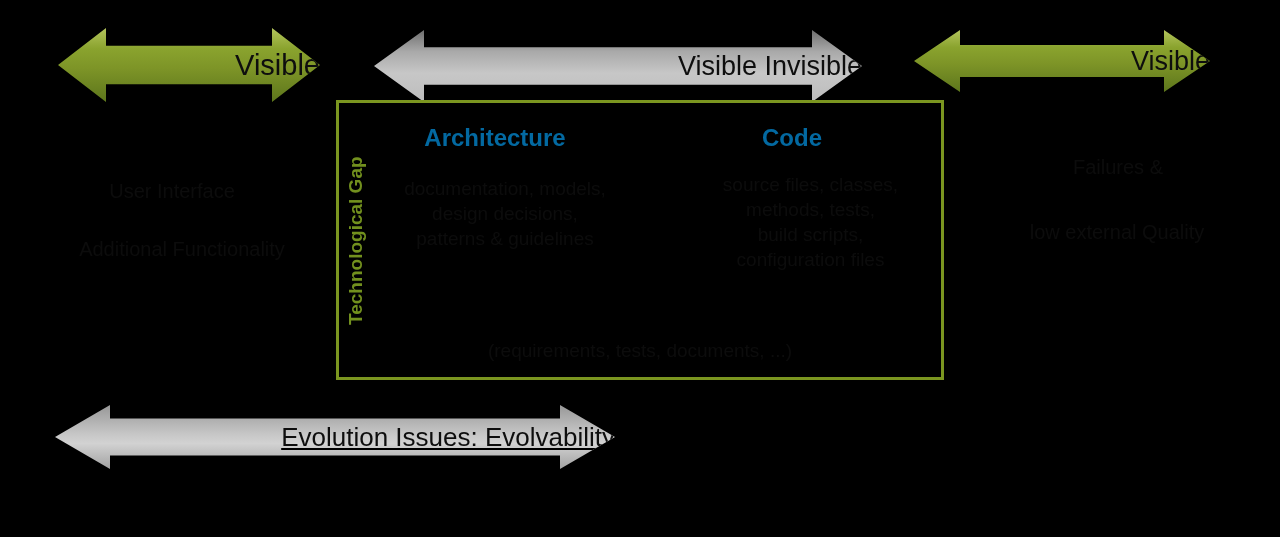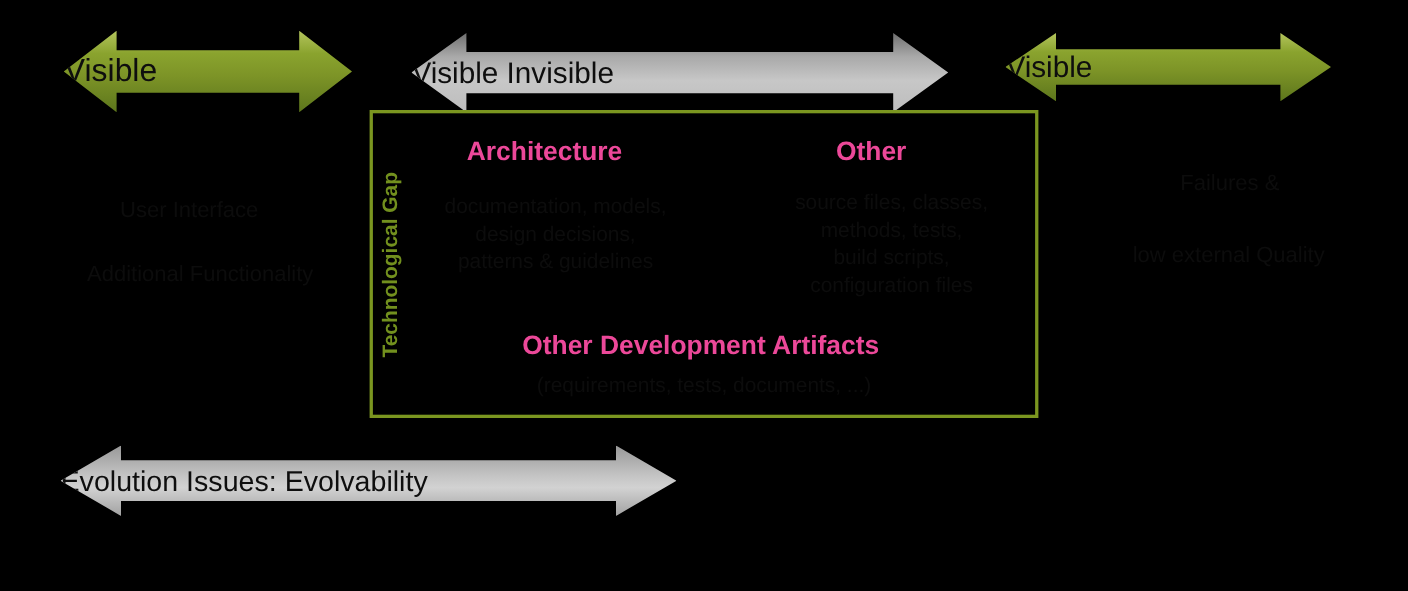--- a/index.html
+++ b/index.html
@@ -1,33 +1,34 @@
 <!DOCTYPE html>
 <html><head>
 <meta charset="utf-8">
 <style>
   html,body{margin:0;padding:0;background:#000;}
   #stage{
     position:relative;width:1280px;height:537px;background:#000000;
     font-family:"Liberation Sans", sans-serif;overflow:hidden;
   }
   .arrow{
-    position:absolute;display:flex;align-items:center;justify-content:flex-start;
+    position:absolute;display:flex;align-items:center;justify-content:flex-end;
   }
   .arrow span{
     color:#0e0e0e;white-space:nowrap;
   }
   .arrow-olive{
     background:linear-gradient(180deg,#b3c45c 0%,#8aa32e 28%,#7d9427 55%,#5d761c 100%);
   }
   .arrow-gray{
     background:linear-gradient(180deg,#6f6f6f 0%,#a9a9a9 30%,#c7c7c7 60%,#bdbdbd 100%);
   }
   .arrow-gray-light{
     background:linear-gradient(180deg,#989898 0%,#c6c6c6 45%,#d2d2d2 60%,#a2a2a2 100%);
+    text-decoration:underline;
   }
   
   #arr-top-left{left:58px;top:28px;width:262px;height:74px;
     clip-path:polygon(0 50%,48px 0,48px 24%,calc(100% - 48px) 24%,calc(100% - 48px) 0,100% 50%,calc(100% - 48px) 100%,calc(100% - 48px) 76%,48px 76%,48px 100%);}
   #arr-top-mid{left:374px;top:30px;width:488px;height:72px;
     clip-path:polygon(0 50%,50px 0,50px 24%,calc(100% - 50px) 24%,calc(100% - 50px) 0,100% 50%,calc(100% - 50px) 100%,calc(100% - 50px) 76%,50px 76%,50px 100%);}
   #arr-top-right{left:914px;top:30px;width:296px;height:62px;
     clip-path:polygon(0 50%,46px 0,46px 24%,calc(100% - 46px) 24%,calc(100% - 46px) 0,100% 50%,calc(100% - 46px) 100%,calc(100% - 46px) 76%,46px 76%,46px 100%);}
   #arr-bottom-left{left:55px;top:405px;width:560px;height:64px;
     clip-path:polygon(0 50%,55px 0,55px 21%,calc(100% - 55px) 21%,calc(100% - 55px) 0,100% 50%,calc(100% - 55px) 100%,calc(100% - 55px) 79%,55px 79%,55px 100%);}
@@ -42,21 +43,21 @@
     position:absolute;left:336px;top:100px;width:608px;height:280px;
     border:3px solid #7b9620;box-sizing:border-box;background:transparent;
   }
   .gap-label{
     position:absolute;left:341px;top:108px;height:266px;width:30px;
     display:flex;align-items:center;justify-content:center;
     writing-mode:vertical-rl;transform:rotate(180deg);
     color:#72901e;font-weight:bold;font-size:19px;white-space:nowrap;
   }
   .box-heading{
-    position:absolute;color:#ec4899;font-weight:bold;font-size:24px;
+    position:absolute;color:#0369a1;font-weight:bold;font-size:24px;
     text-align:center;white-space:nowrap;
   }
   #heading-architecture{left:395px;top:124px;width:200px;}
   #heading-code{left:692px;top:124px;width:200px;}
   #heading-other{left:437px;top:301px;width:400px;}
   .box-body{
     position:absolute;color:#0c0c0c;font-size:19px;line-height:25px;text-align:center;
   }
   #arch-body{left:380px;top:176px;width:250px;}
   #code-body{left:688px;top:172px;width:245px;}
@@ -93,28 +94,27 @@
   <div class="center-box"></div>
   <div class="gap-label">Technological Gap</div>
 
   <div class="box-heading" id="heading-architecture">Architecture</div>
   <div class="box-body" id="arch-body">
     <div>documentation, models,</div>
     <div>design decisions,</div>
     <div>patterns &amp; guidelines</div>
   </div>
 
-  <div class="box-heading" id="heading-code">Other</div>
+  <div class="box-heading" id="heading-code">Code</div>
   <div class="box-body" id="code-body">
     <div>source files, classes,</div>
     <div>methods, tests,</div>
     <div>build scripts,</div>
     <div>configuration files</div>
   </div>
 
-  <div class="box-heading" id="heading-other">Other Development Artifacts</div>
   <div class="box-body" id="other-body">(requirements, tests, documents, ...)</div>
 
   <div class="arrow arrow-gray-light" id="arr-bottom-left">
     <span>Evolution Issues: Evolvability</span>
   </div>
 
 </div>
 
 </body></html>

